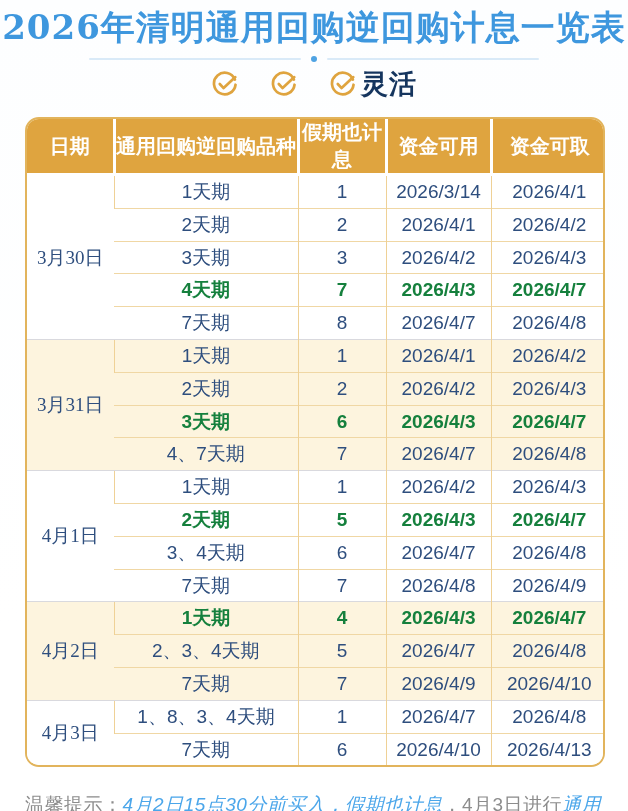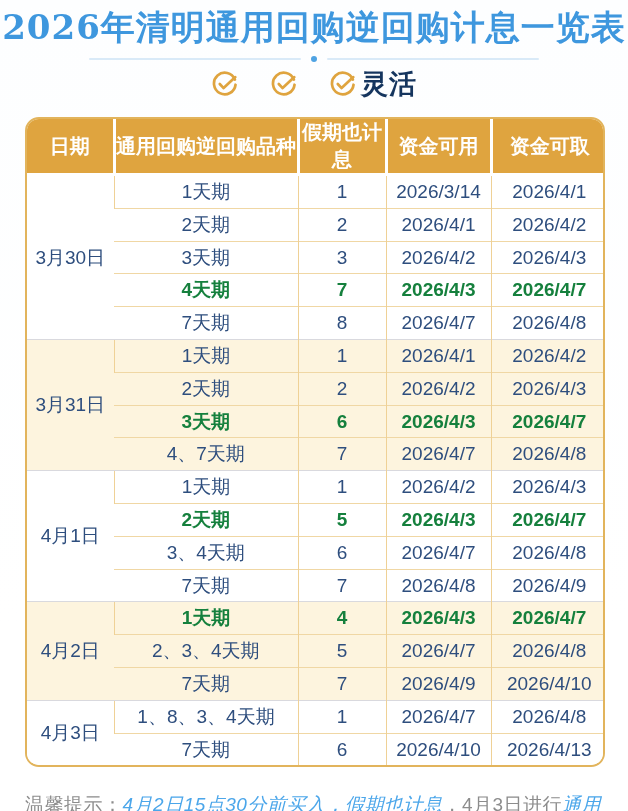--- a/index.html
+++ b/index.html
@@ -31,21 +31,21 @@
   thead th{background:#dfa43f;color:#ffffff;font-weight:bold;font-size:20px;
            height:36px;border-left:3px solid #ffffff;border-bottom:3px solid #ffffff;
            padding:0;text-align:center;}
   thead th:first-child{border-left:none;}
   tbody td{height:31.8px;padding:0;text-align:center;font-size:19px;color:#2e4e7e;
            border-left:1px solid #efd196;border-top:1px solid #f0d7a4;background:#ffffff;}
   tbody td:first-child{border-left:none;}
   tbody tr.first-row td{border-top:none;}
   tbody tr.group-start td{border-top:1px solid #d9d9de;}
   tbody td.shaded{background:#fdf4de;}
-  tbody td.date-cell{font-size:19px;color:#2e4e7e;}
+  tbody td.date-cell{font-size:19px;color:#2e4e7e;font-family:Liberation Serif, serif;}
   tbody td.hl{color:#15803d;font-weight:bold;}
 
   
   .note{margin:23px 25px 0;font-size:19px;line-height:1.62;color:#8c8c8c;letter-spacing:.5px;}
   .note .blue{color:#4ba6ea;font-style:italic;}
   .note .gray{color:#8c8c8c;}
 </style>
 </head>
 <body>
 

